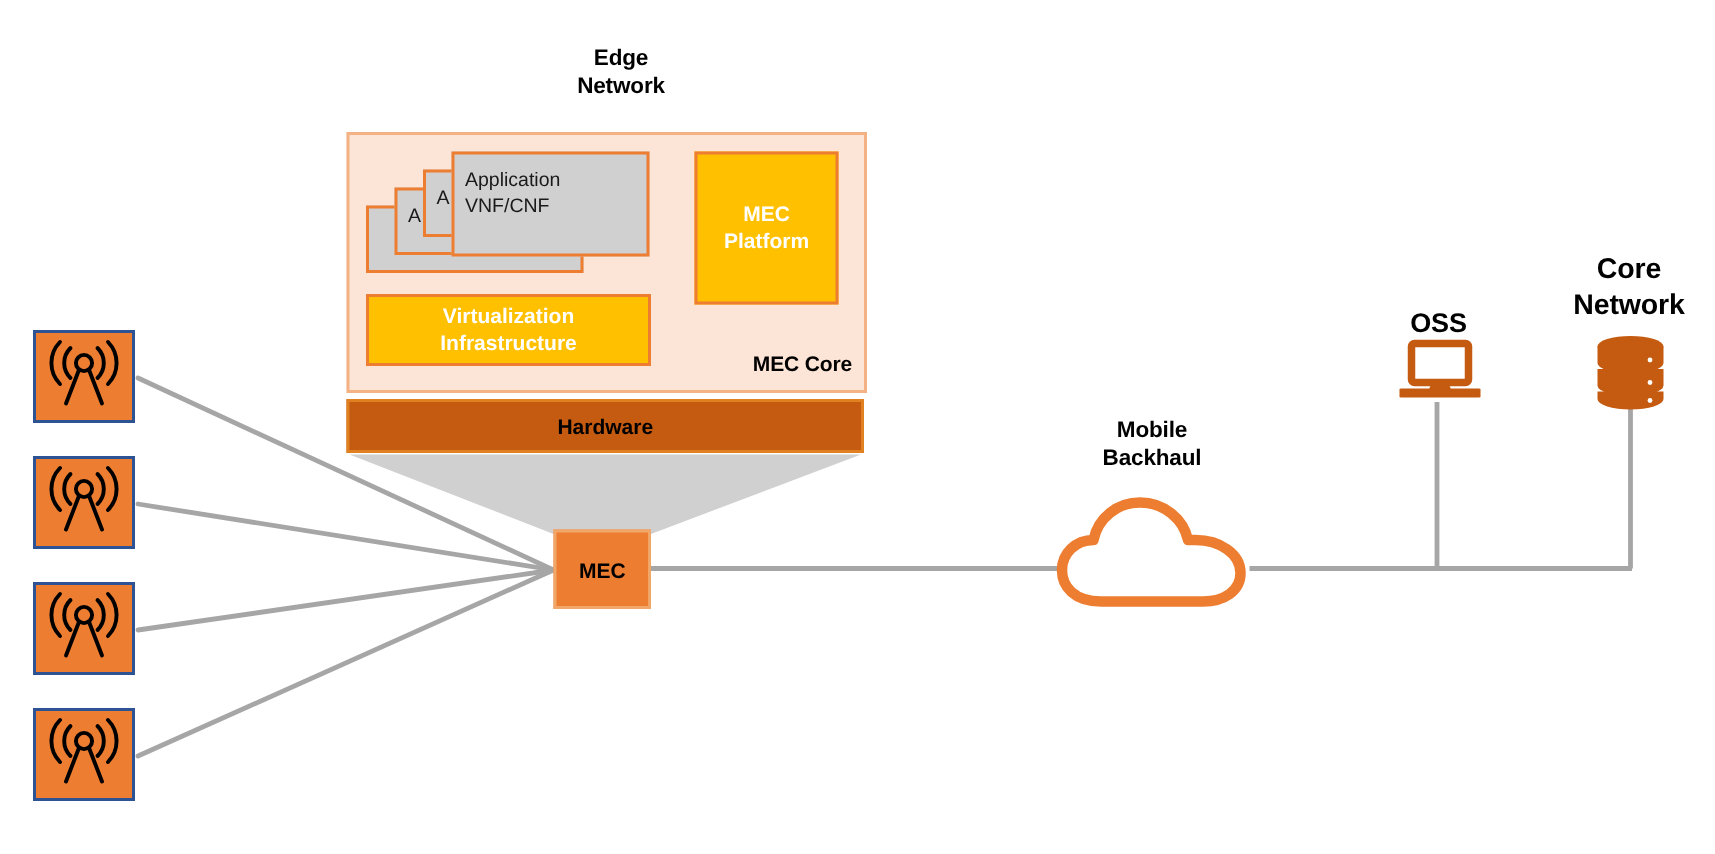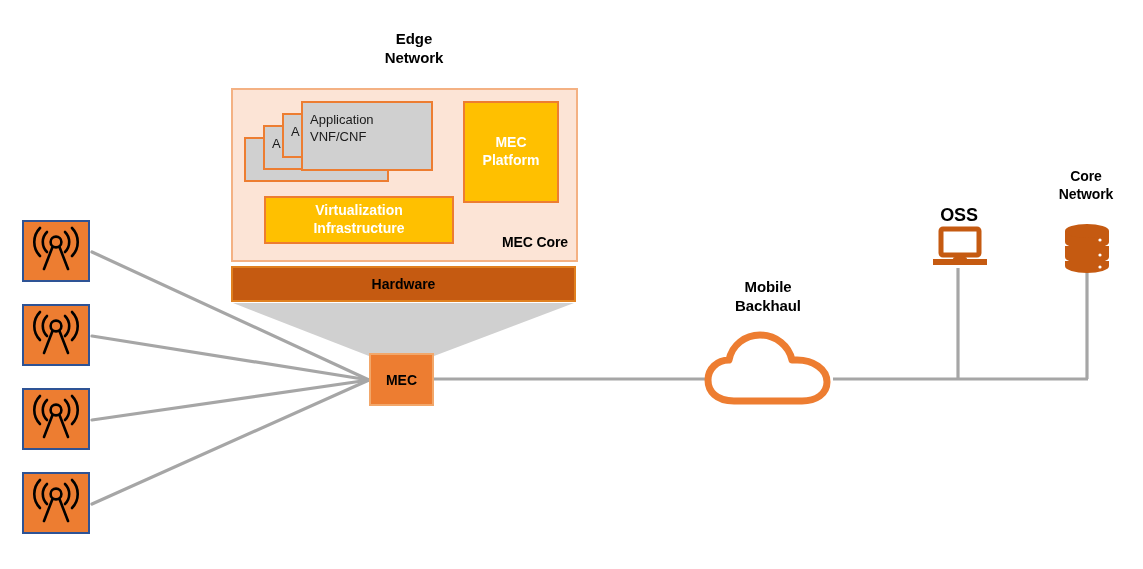--- a/index.html
+++ b/index.html
@@ -84,21 +84,21 @@
     display: flex;
     align-items: center;
     justify-content: center;
     color: #ffffff;
     font-weight: bold;
     font-size: 14px;
     text-align: center;
     line-height: 1.28;
     white-space: pre-line;
   }
-  #virt-box { left: 244px; top: 196px; width: 190px; height: 48px; margin-left: 20px; }
+  #virt-box { left: 244px; top: 196px; width: 190px; height: 48px; }
   #mec-platform-box { left: 463px; top: 101px; width: 96px; height: 102px; }
 
   
   #hardware-bar {
     position: absolute;
     left: 231px; top: 266px;
     width: 345px; height: 36px;
     background: #C55A11;
     border: 2px solid #E08020;
     box-sizing: border-box;
@@ -147,21 +147,21 @@
   #backhaul-title {
     left: 703px; top: 278px; width: 130px;
     font-size: 15px;
   }
   #oss-title {
     left: 920px; top: 204px; width: 78px;
     font-size: 18px;
   }
   #core-title {
     left: 1030px; top: 168px; width: 112px;
-    font-size: 14px;
+    font-size: 19px;
   }
   #cloud-icon   { position: absolute; left: 700px; top: 327px; width: 138px; height: 78px; }
   #oss-icon     { position: absolute; left: 933px; top: 226px; width: 54px;  height: 42px; }
   #core-icon    { position: absolute; left: 1062px; top: 222px; width: 50px; height: 52px; }
 </style>
 </head>
 <body>
 
 <div id="canvas">
 

